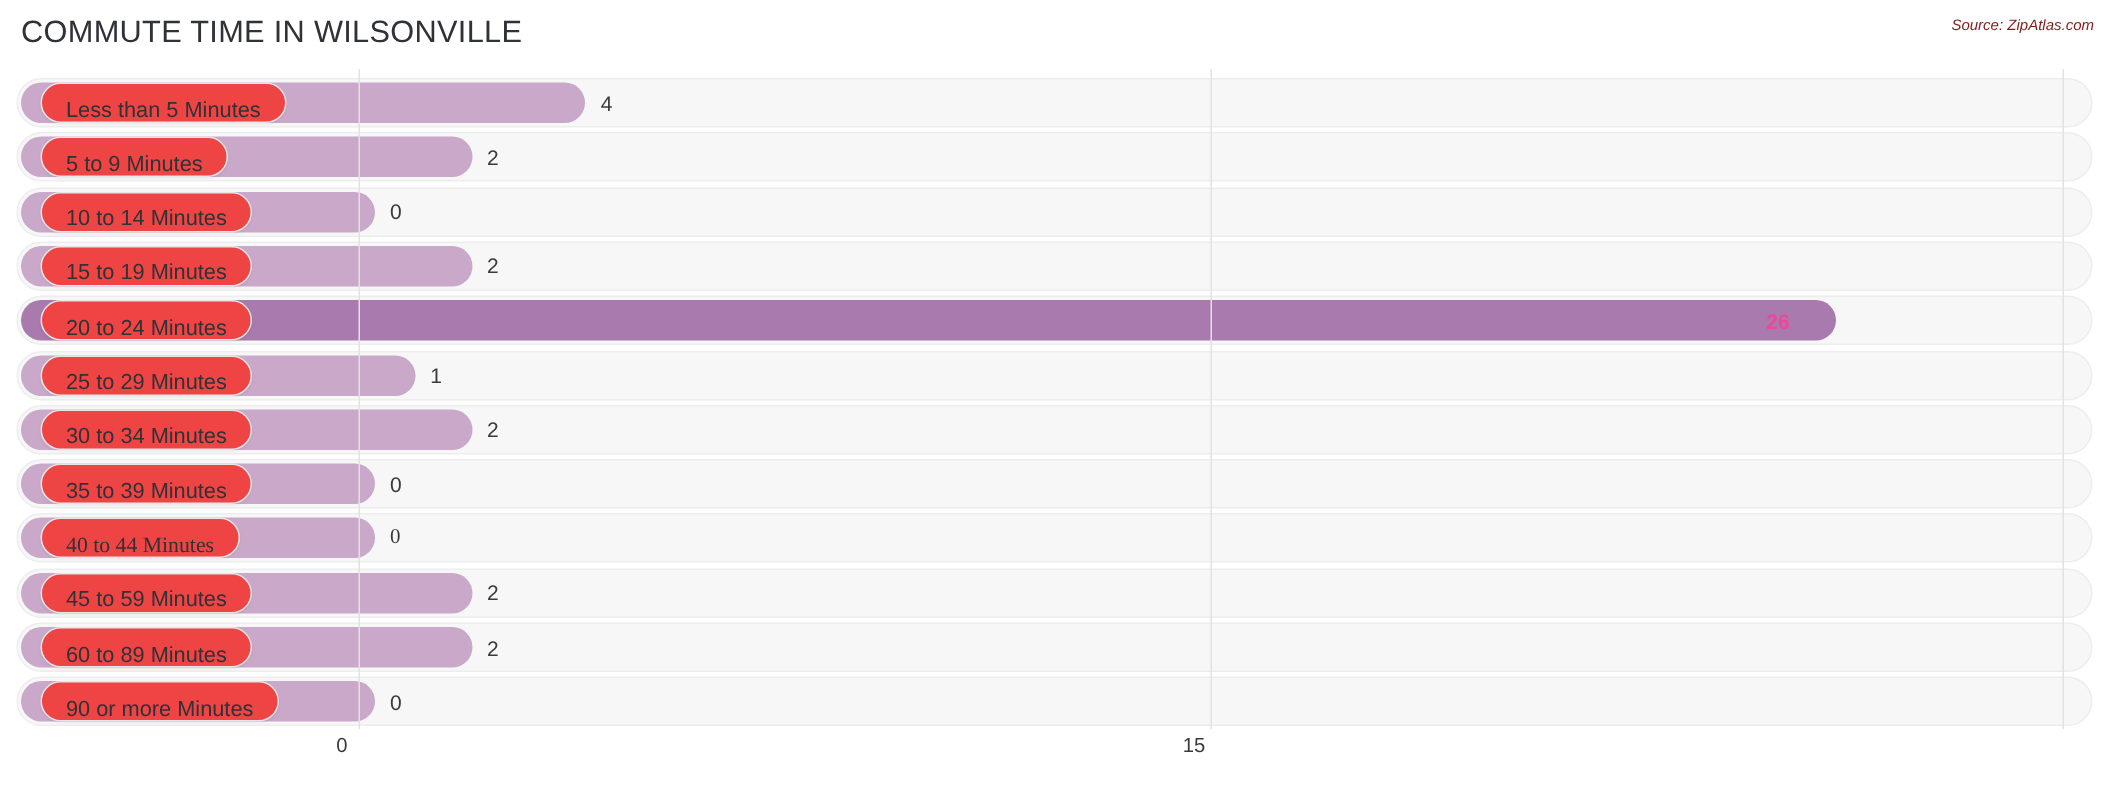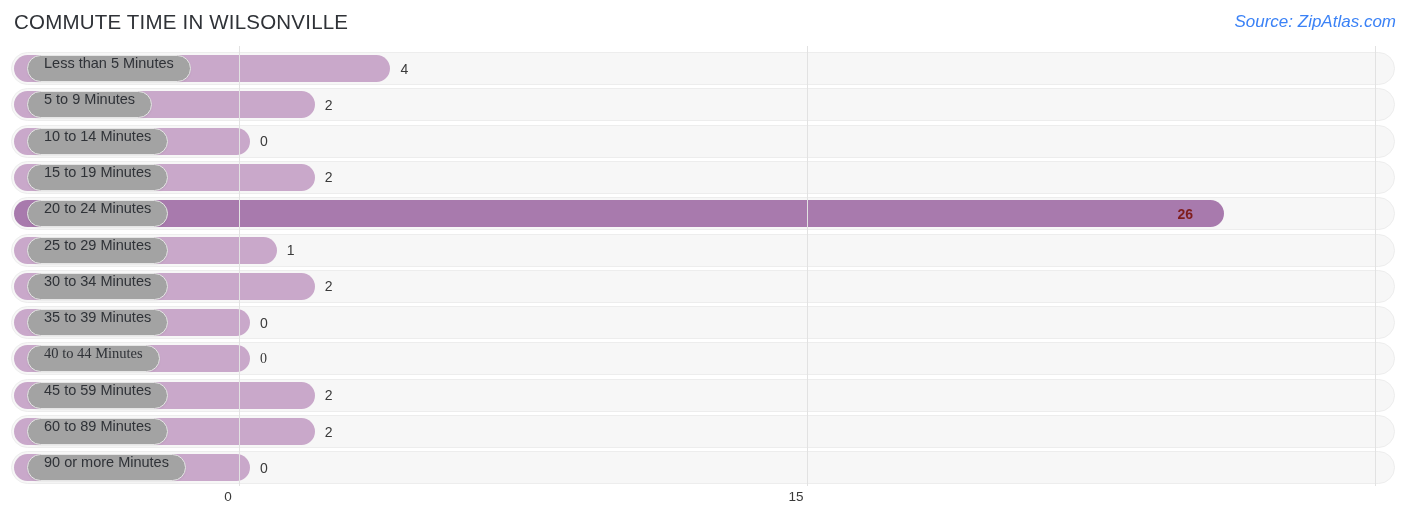--- a/index.html
+++ b/index.html
@@ -31,23 +31,23 @@
     font-size: 20.5px;
     letter-spacing: 0.2px;
     color: #2f3237;
     font-weight: 400;
     white-space: nowrap;
   }
   #source-label {
     position: absolute;
     right: 10px;
     top: 12px;
-    font-size: 17px;
+    font-size: 10px;
     font-style: italic;
-    color: #3b82f6;
+    color: #7f1d1d;
     white-space: nowrap;
   }
 
   
   #plot {
     position: absolute;
     left: 0;
     top: 46px;
     width: 1406px;
     height: 440px;
@@ -99,26 +99,26 @@
   }
   .bar.highlight {
     background: #a87aad;
   }
   
   .pill {
     position: absolute;
     left: 27px;
     top: 3px;
     height: 27px;
-    background: #a3a3a3;
+    background: #ef4444;
     border: 1px solid #e6e6e6;
     border-radius: 14px;
     box-sizing: border-box;
     display: flex;
-    align-items: flex-start;
+    align-items: flex-end;
     padding: 0 16px;
     z-index: 4;
     box-shadow: 0 1px 2px rgba(0,0,0,0.06);
   }
   .pill-label {
     font-size: 14.5px;
     color: #2f3237;
     white-space: nowrap;
     line-height: 1;
   }
@@ -136,21 +136,21 @@
   }
   
   .value-in {
     position: absolute;
     top: 0;
     height: 33px;
     display: flex;
     align-items: center;
     font-size: 14px;
     font-weight: bold;
-    color: #7f1d1d;
+    color: #ec4899;
     z-index: 5;
     white-space: nowrap;
   }
 
   
   #axis {
     position: absolute;
     left: 0;
     top: 486px;
     width: 1406px;

